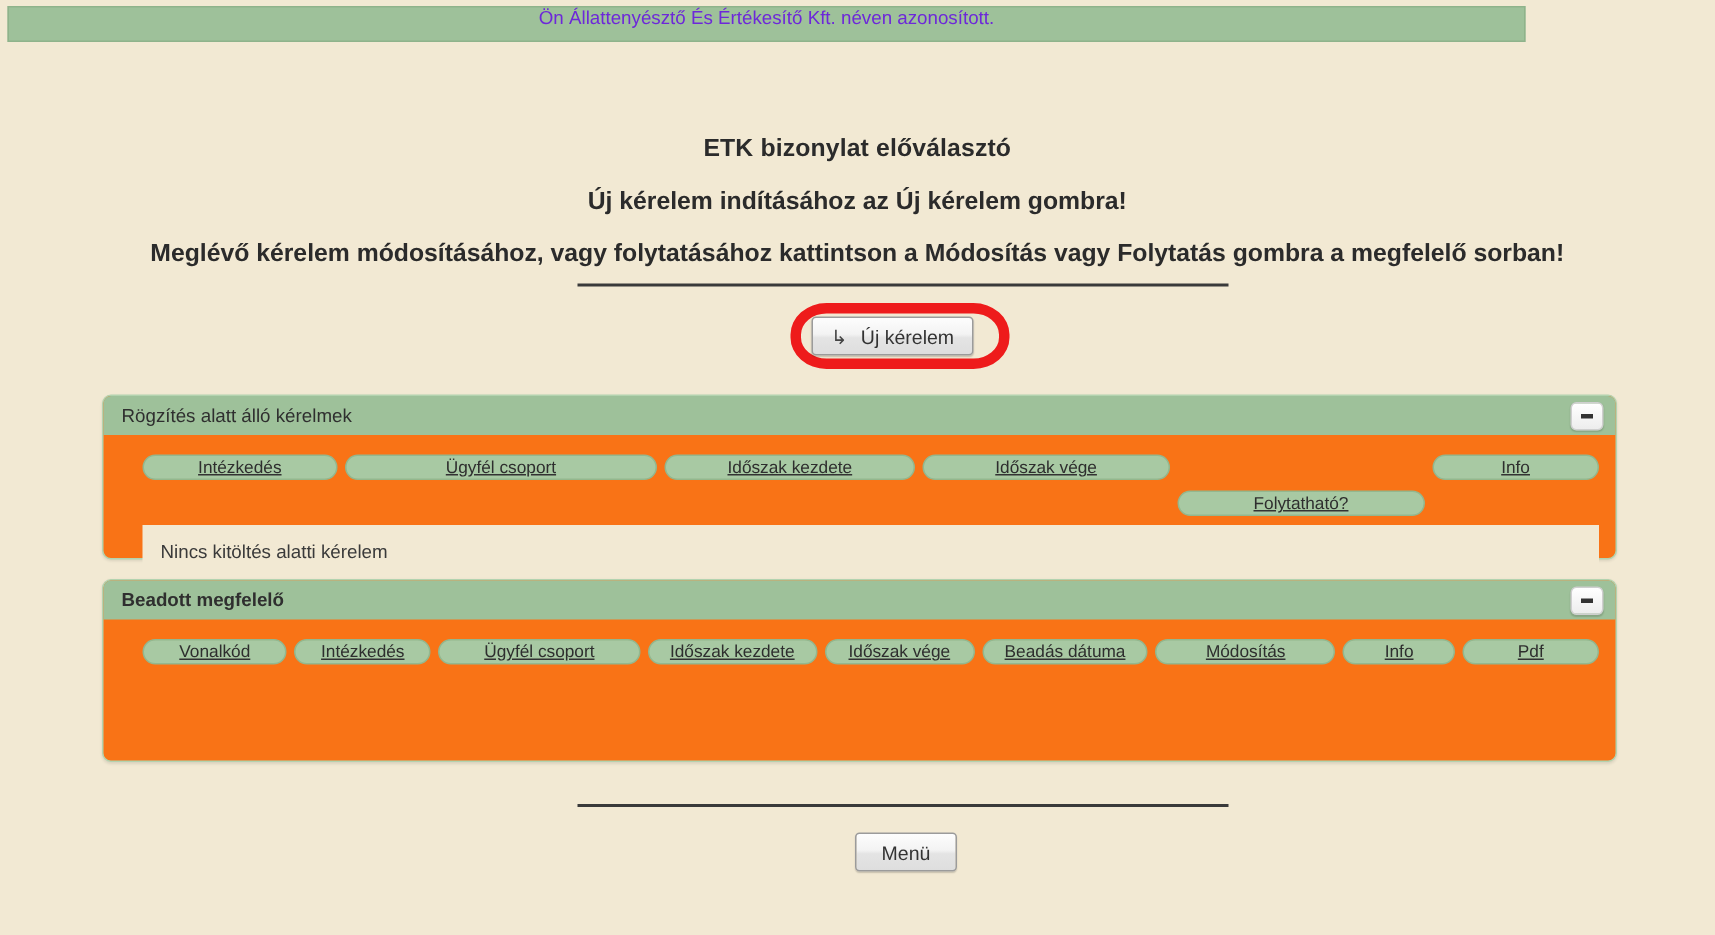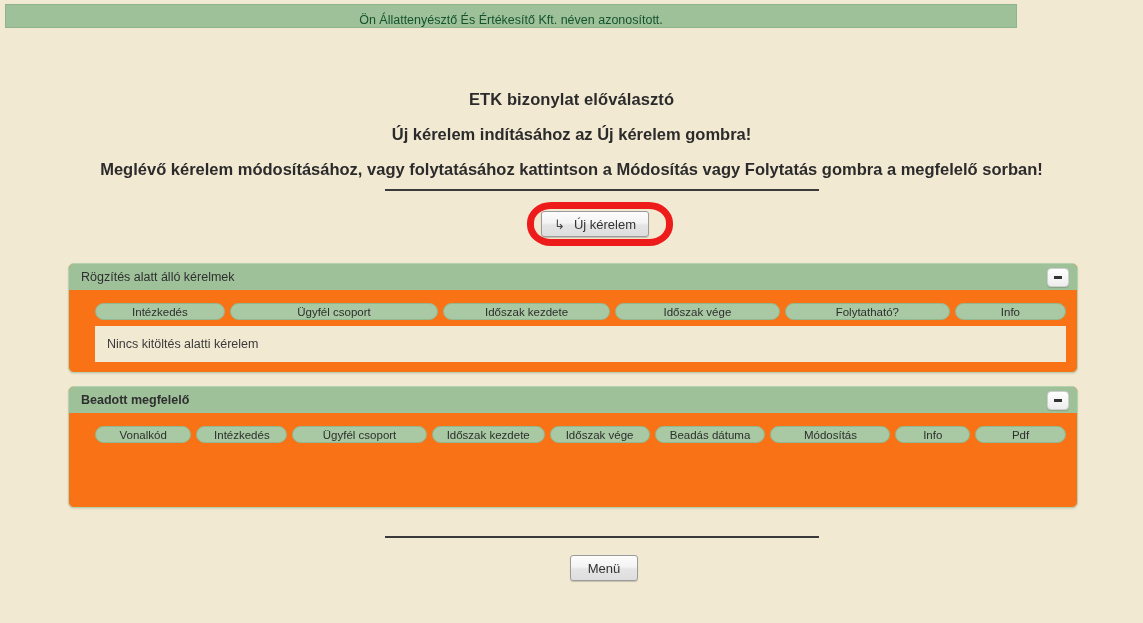--- a/index.html
+++ b/index.html
@@ -21,24 +21,24 @@
   .banner {
     position: absolute;
     left: 5px;
     top: 4px;
     width: 1012px;
     height: 24px;
     background: #9ec19a;
     border: 1px solid #8fb38b;
     box-sizing: border-box;
     display: flex;
-    align-items: flex-end;
+    align-items: flex-start;
     justify-content: center;
     font-size: 12.5px;
-    color: #14532d;
+    color: #6d28d9;
   }
 
   
   .headings {
     position: absolute;
     left: 0;
     top: 86px;
     width: 1143px;
     text-align: center;
   }
@@ -162,20 +162,21 @@
   }
 
   .panel-body {
     padding: 13px 11px 11px 26px;
   }
 
   .col-head-row {
     display: flex;
     gap: 5px;
     margin-bottom: 6px;
+    text-decoration: underline;
   }
   .col-head {
     background: #a8c9a3;
     border: 1px solid #93b78e;
     border-radius: 9px;
     height: 17px;
     line-height: 16px;
     text-align: center;
     font-size: 11.5px;
     color: #2e2e2e;
@@ -243,21 +244,21 @@
     <span class="collapse-btn">
         <i></i>
       </span>
   </div>
   <div class="panel-body">
     <div class="col-head-row">
         <div class="col-head" style="width: 140px;">Intézkedés</div>
         <div class="col-head" style="width: 225px;">Ügyfél csoport</div>
         <div class="col-head" style="width: 180px;">Időszak kezdete</div>
         <div class="col-head" style="width: 178px;">Időszak vége</div>
-        <div class="col-head" style="width: 178px;">Folytatható?</div>
+        <div class="col-head" style="width: 178px; margin-top: 24px;">Folytatható?</div>
         <div class="col-head" style="width: 120px;">Info</div>
       </div>
     <div class="empty-row">Nincs kitöltés alatti kérelem</div>
   </div>
 </div>
 
 <div class="panel panel-2">
   <div class="panel-head bold">
     <span>Beadott megfelelő</span>
     <span class="collapse-btn">

